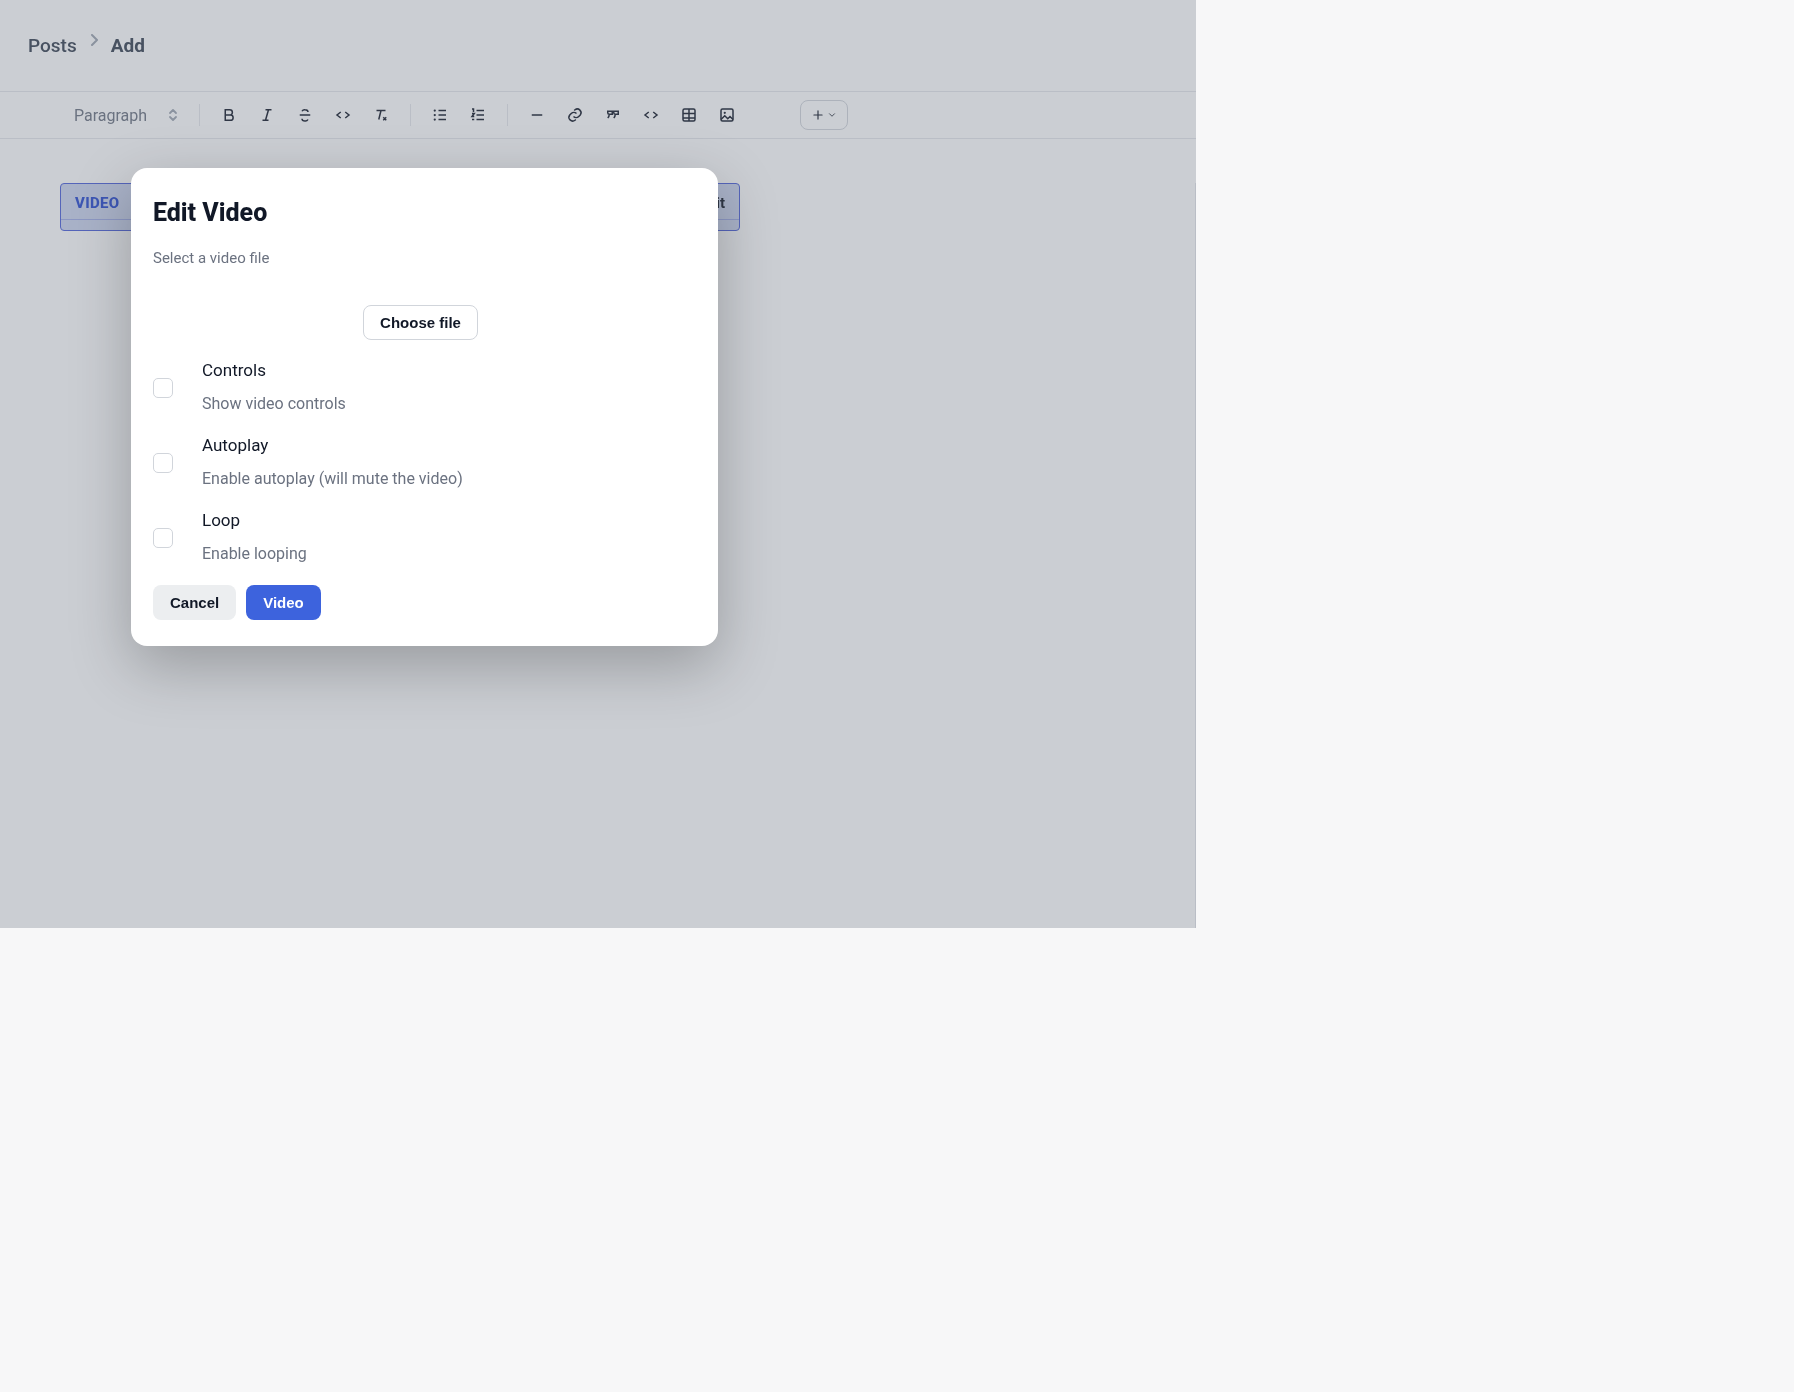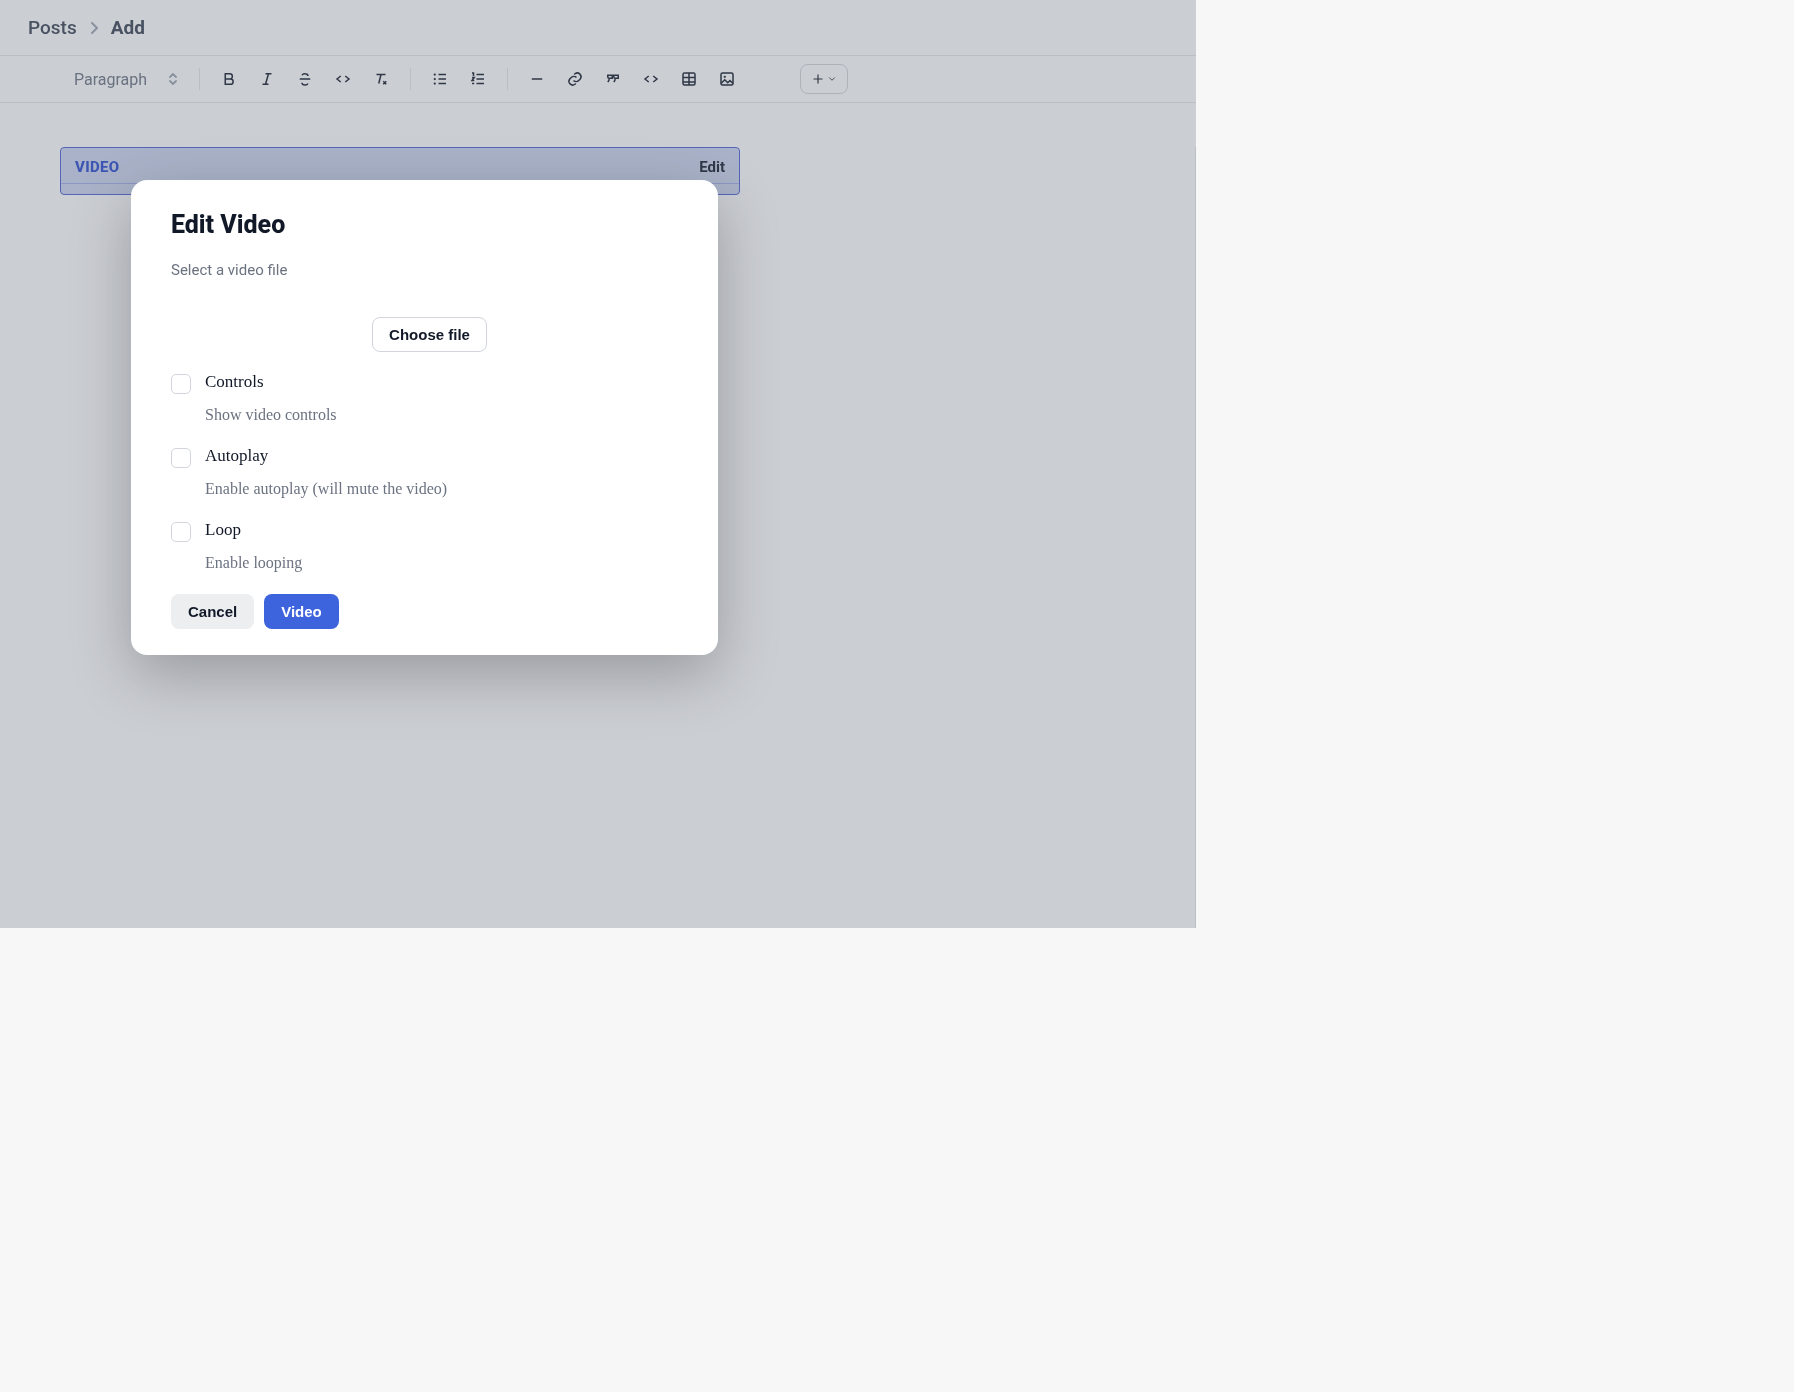--- a/index.html
+++ b/index.html
@@ -26,22 +26,22 @@
   position:relative;
   overflow:hidden;
 }
 
 .page-wrap{
   position:absolute;inset:0;
   background:#fff;
 }
 
 .breadcrumbs{
-  display:flex;align-items:center;gap:12px;
-  padding:16px 28px;
+  display:flex;gap:12px;
+  padding:34px 28px;
   font-size:19px;
 }
 .breadcrumbs .crumb{color:var(--ink);font-weight:500}
 .breadcrumbs .crumb.current{font-weight:700}
 .breadcrumbs .sep{color:var(--soft);font-size:18px}
 
 .toolbar-outer{
   border-top:1px solid var(--border-light);
   border-bottom:1px solid var(--border-light);
 }
@@ -101,26 +101,26 @@
 .video-block::after{
   content:"";position:absolute;left:0;right:0;bottom:10px;height:0;
 }
 
 .overlay{
   position:absolute;inset:0;
   background:rgba(107,114,128,.35);
 }
 .modal{
   position:absolute;
-  top:180px;left:131px;
+  top:168px;left:131px;
   width:587px;
   background:#fff;
   border-radius:16px;
   box-shadow:var(--modal-shadow);
-  padding:30px 30px 26px 40px;
+  padding:30px 30px 26px 22px;
 }
 .modal h1{
   margin:0 0 22px 0;
   font-size:25px;font-weight:800;color:#111827;
 }
 .field-label{font-size:16px;font-weight:700;color:#111827;margin-bottom:4px}
 .field-help{font-size:15px;color:var(--muted)}
 .choose-row{
   display:flex;justify-content:center;margin:38px 0 20px 0;
 }
@@ -133,23 +133,22 @@
 .btn-outline{
   border:1px solid var(--border);background:#fff;color:#111827;
 }
 .btn-ghost{
   background:#eceef0;color:#111827;
 }
 .btn-primary{
   background:#3d63dd;color:#fff;
 }
 .check-row{
-  display:flex;gap:14px;align-items:flex-start;
+  display:flex;gap:29px;align-items:center;
   margin-bottom:22px;
-  font-family:Liberation Serif, serif;
 }
 .check{
   width:20px;height:20px;border:1.5px solid var(--border);border-radius:5px;flex:none;margin-top:2px;
   background:#fff;
 }
 .check-label{font-size:17px;color:#111827}
 .check-help{font-size:16px;color:var(--muted);margin-top:14px}
 .modal-actions{
   display:flex;gap:10px;margin-top:12px;
 }

